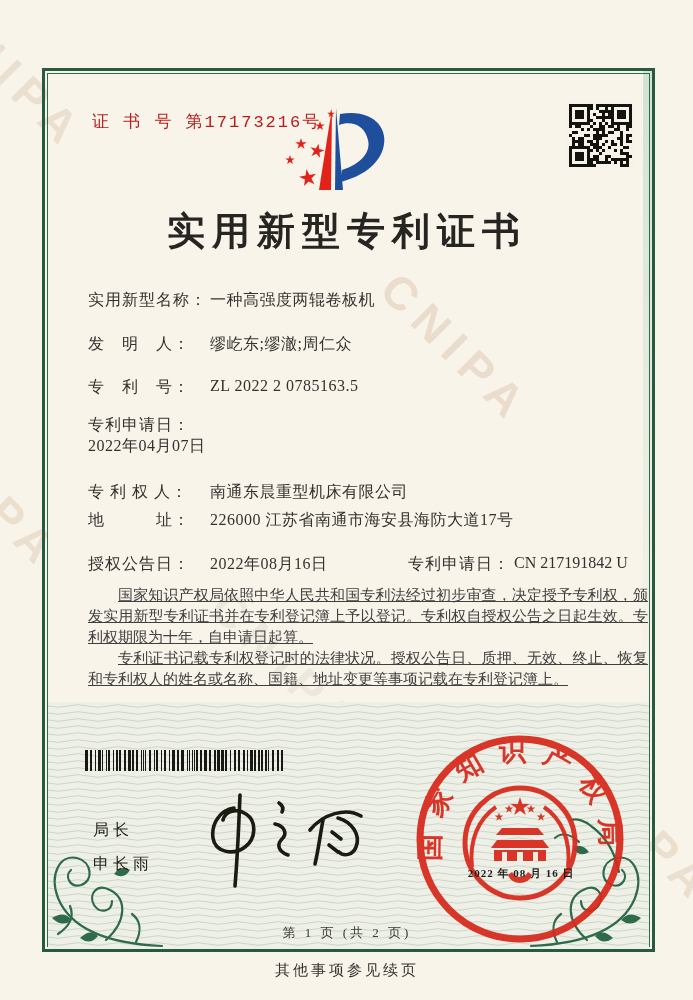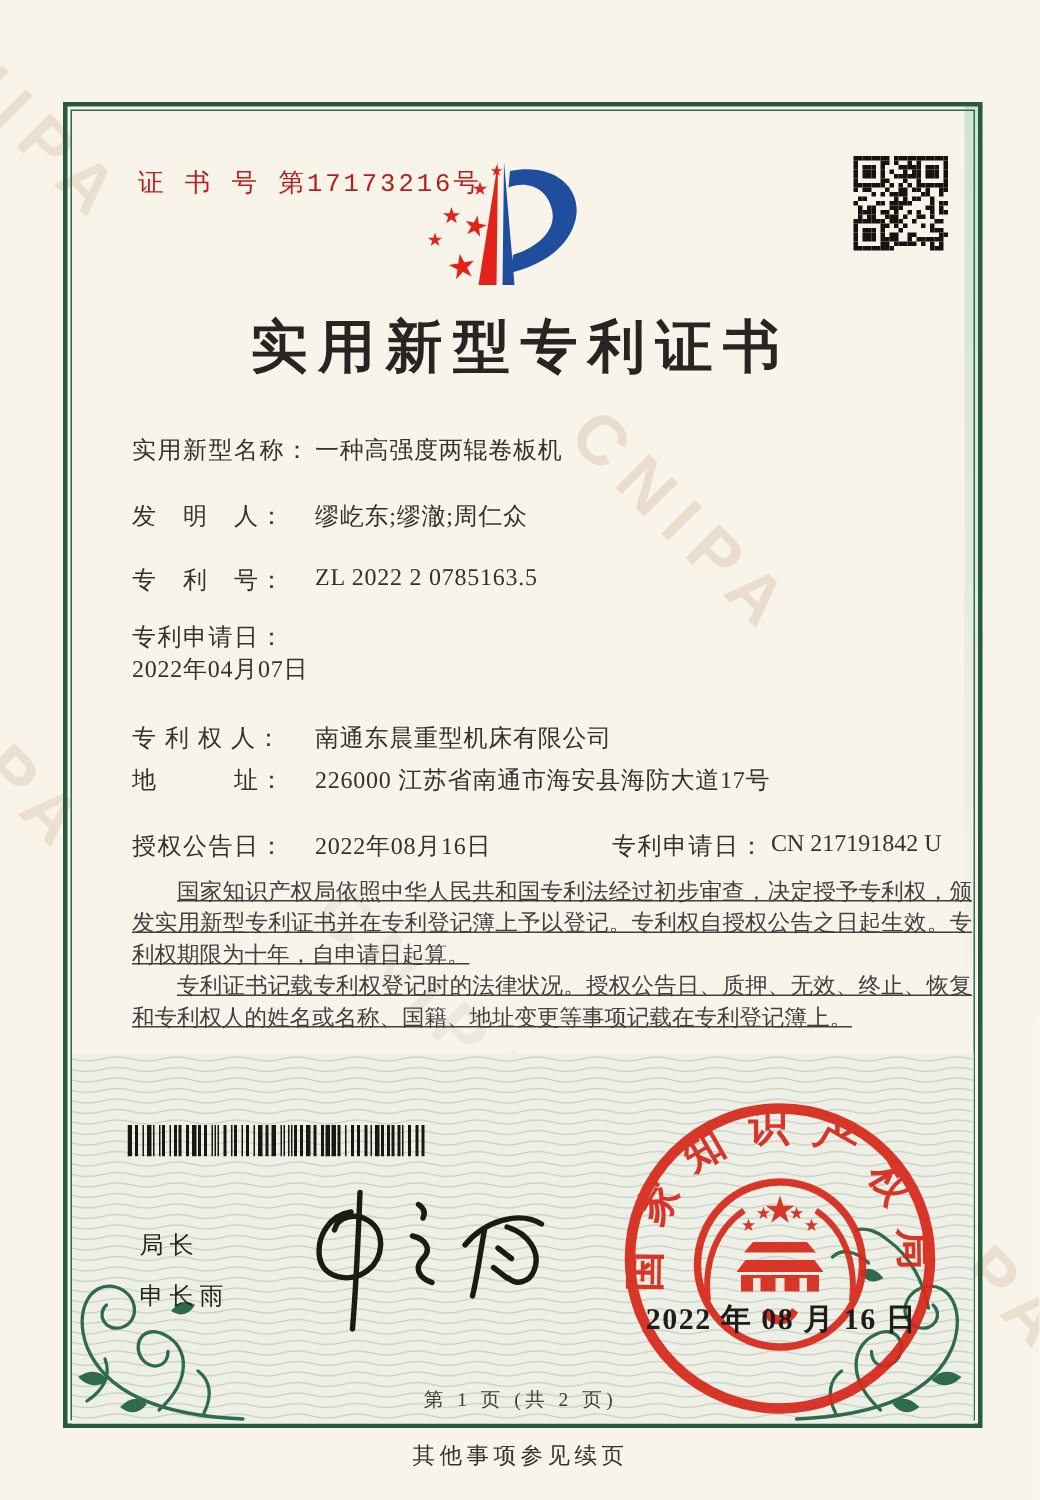--- a/index.html
+++ b/index.html
@@ -64,21 +64,21 @@
 
   .director-title { position:absolute; left:93px; top:820px; font-size:16px;
     font-family:"Liberation Sans","DejaVu Sans",sans-serif; color:#24231f; letter-spacing:4px; }
   .director-name  { position:absolute; left:93px; top:854px; font-size:16px;
     font-family:"Liberation Sans","DejaVu Sans",sans-serif; color:#24231f; letter-spacing:4px; }
 
   .signature { position:absolute; left:182px; top:788px; }
 
   .seal { position:absolute; left:412px; top:731px; }
   .seal-date { position:absolute; left:421px; top:866px; width:200px; text-align:center;
-    font-size:20px; font-weight:bold; color:#1e1d1a; letter-spacing:1px; }
+    font-size:11px; font-weight:bold; color:#1e1d1a; letter-spacing:1px; }
 
   .page-info { position:absolute; left:47px; top:924px; width:600px; text-align:center;
     font-size:13px; color:#3c3b37; letter-spacing:3px; }
   .continuation { position:absolute; left:47px; top:961px; width:600px; text-align:center;
     font-size:15px; color:#34332f; letter-spacing:3px; }
 
   .corner-orn { position:absolute; }
   .corner-orn.left  { left:44px;  top:822px; }
   .corner-orn.right { right:44px; top:812px; transform:scaleX(-1); }
 </style>

